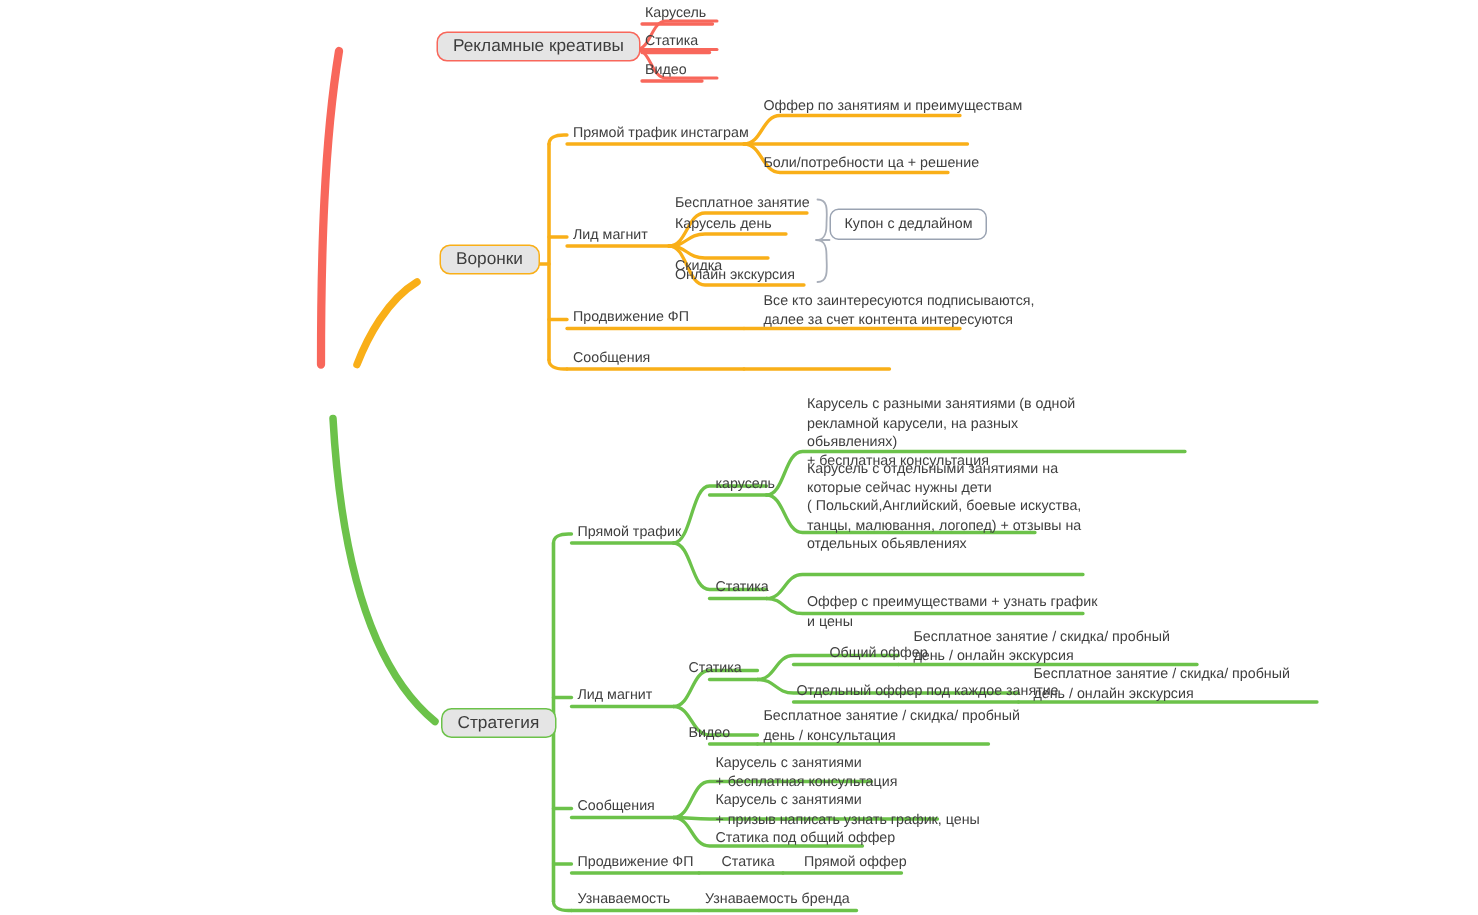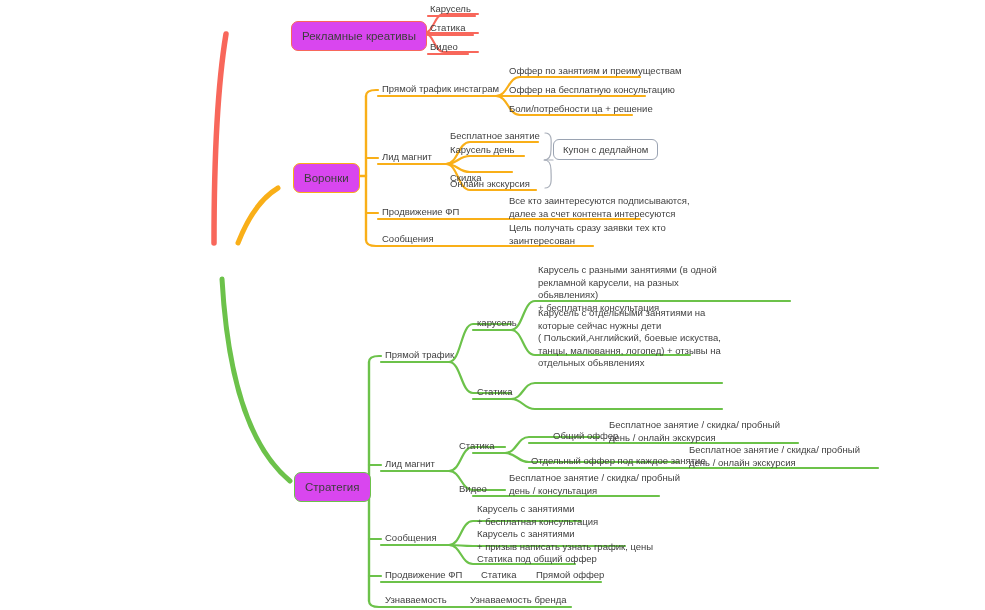--- a/index.html
+++ b/index.html
@@ -12,23 +12,23 @@
   
   .root{
     left:148px;top:243px;width:129px;height:36px;
     border:1.4px solid #8a95a5;border-radius:7px;background:#fff;
     display:flex;align-items:center;justify-content:center;
     font-size:15px;font-weight:bold;color:#3b4250;letter-spacing:.4px;
   }
 
   
   .pill{
-    border-width:1.6px;border-style:solid;border-radius:7px;background:#d946ef;
+    border-width:1.6px;border-style:solid;border-radius:7px;background:#e5e5e5;
     display:flex;align-items:center;justify-content:center;
-    font-size:11.5px;height:30px;padding:0 10px;color:#3d3d3d;
+    font-size:11.5px;height:20px;padding:0 10px;color:#3d3d3d;
   }
   .pill.red{border-color:#f8675b;}
   .pill.orange{border-color:#f9af18;}
   .pill.green{border-color:#6cc24a;}
 
   
   .leaf{font-size:9.5px;line-height:12.5px;color:#3f3f3f;white-space:pre-line;padding-bottom:2px;}
 
   
   .coupon{
@@ -147,34 +147,31 @@
   <div class="node leaf" style="left:430px;top:41px;">Видео</div>
 
   <div class="node pill orange" style="left:293px;top:163px;">Воронки</div>
 
   <div class="node leaf" style="left:382px;top:83px;">Прямой трафик инстаграм</div>
   <div class="node leaf" style="left:382px;top:151px;">Лид магнит</div>
   <div class="node leaf" style="left:382px;top:206px;">Продвижение ФП</div>
   <div class="node leaf" style="left:382px;top:233px;">Сообщения</div>
 
   <div class="node leaf" style="left:509px;top:65px;">Оффер по занятиям и преимуществам</div>
-  <div class="node leaf" style="left:509px;top:84px;">Оффер на бесплатную консультацию</div>
   <div class="node leaf" style="left:509px;top:103px;">Боли/потребности ца + решение</div>
 
   <div class="node leaf" style="left:450px;top:130px;">Бесплатное занятие</div>
   <div class="node leaf" style="left:450px;top:144px;">Карусель день</div>
   <div class="node leaf" style="left:450px;top:172px;">Скидка</div>
   <div class="node leaf" style="left:450px;top:178px;">Онлайн экскурсия</div>
 
   <div class="node coupon" style="left:553px;top:139px;">Купон с дедлайном</div>
 
   <div class="node leaf" style="left:509px;top:195px;">Все кто заинтересуются подписываются,
 далее за счет контента интересуются</div>
-  <div class="node leaf" style="left:509px;top:222px;">Цель получать сразу заявки тех кто
-заинтересован</div>
 
   <div class="node pill green" style="left:294px;top:472px;">Стратегия</div>
 
   <div class="node leaf" style="left:385px;top:349px;">Прямой трафик</div>
   <div class="node leaf" style="left:385px;top:458px;">Лид магнит</div>
   <div class="node leaf" style="left:385px;top:532px;">Сообщения</div>
   <div class="node leaf" style="left:385px;top:569px;">Продвижение ФП</div>
   <div class="node leaf" style="left:385px;top:594px;">Узнаваемость</div>
 
   <div class="node leaf" style="left:477px;top:317px;">карусель</div>
@@ -183,20 +180,22 @@
   <div class="node leaf" style="left:538px;top:264px;">Карусель с разными занятиями (в одной
 рекламной карусели, на разных
 обьявлениях)
 + бесплатная консультация</div>
   <div class="node leaf" style="left:538px;top:307px;">Карусель с отдельными занятиями на
 которые сейчас нужны дети
 ( Польский,Английский, боевые искуства,
 танцы, малювання, логопед) + отзывы на
 отдельных обьявлениях</div>
 
+  <div class="node leaf" style="left:538px;top:396px;">Оффер с преимуществами + узнать график
+и цены</div>
 
   <div class="node leaf" style="left:459px;top:440px;">Статика</div>
   <div class="node leaf" style="left:459px;top:483px;">Видео</div>
 
   <div class="node leaf" style="left:553px;top:430px;">Общий оффер</div>
   <div class="node leaf" style="left:531px;top:455px;">Отдельный оффер под каждое занятие</div>
 
   <div class="node leaf" style="left:609px;top:419px;">Бесплатное занятие / скидка/ пробный
 день / онлайн экскурсия</div>
   <div class="node leaf" style="left:689px;top:444px;">Бесплатное занятие / скидка/ пробный

